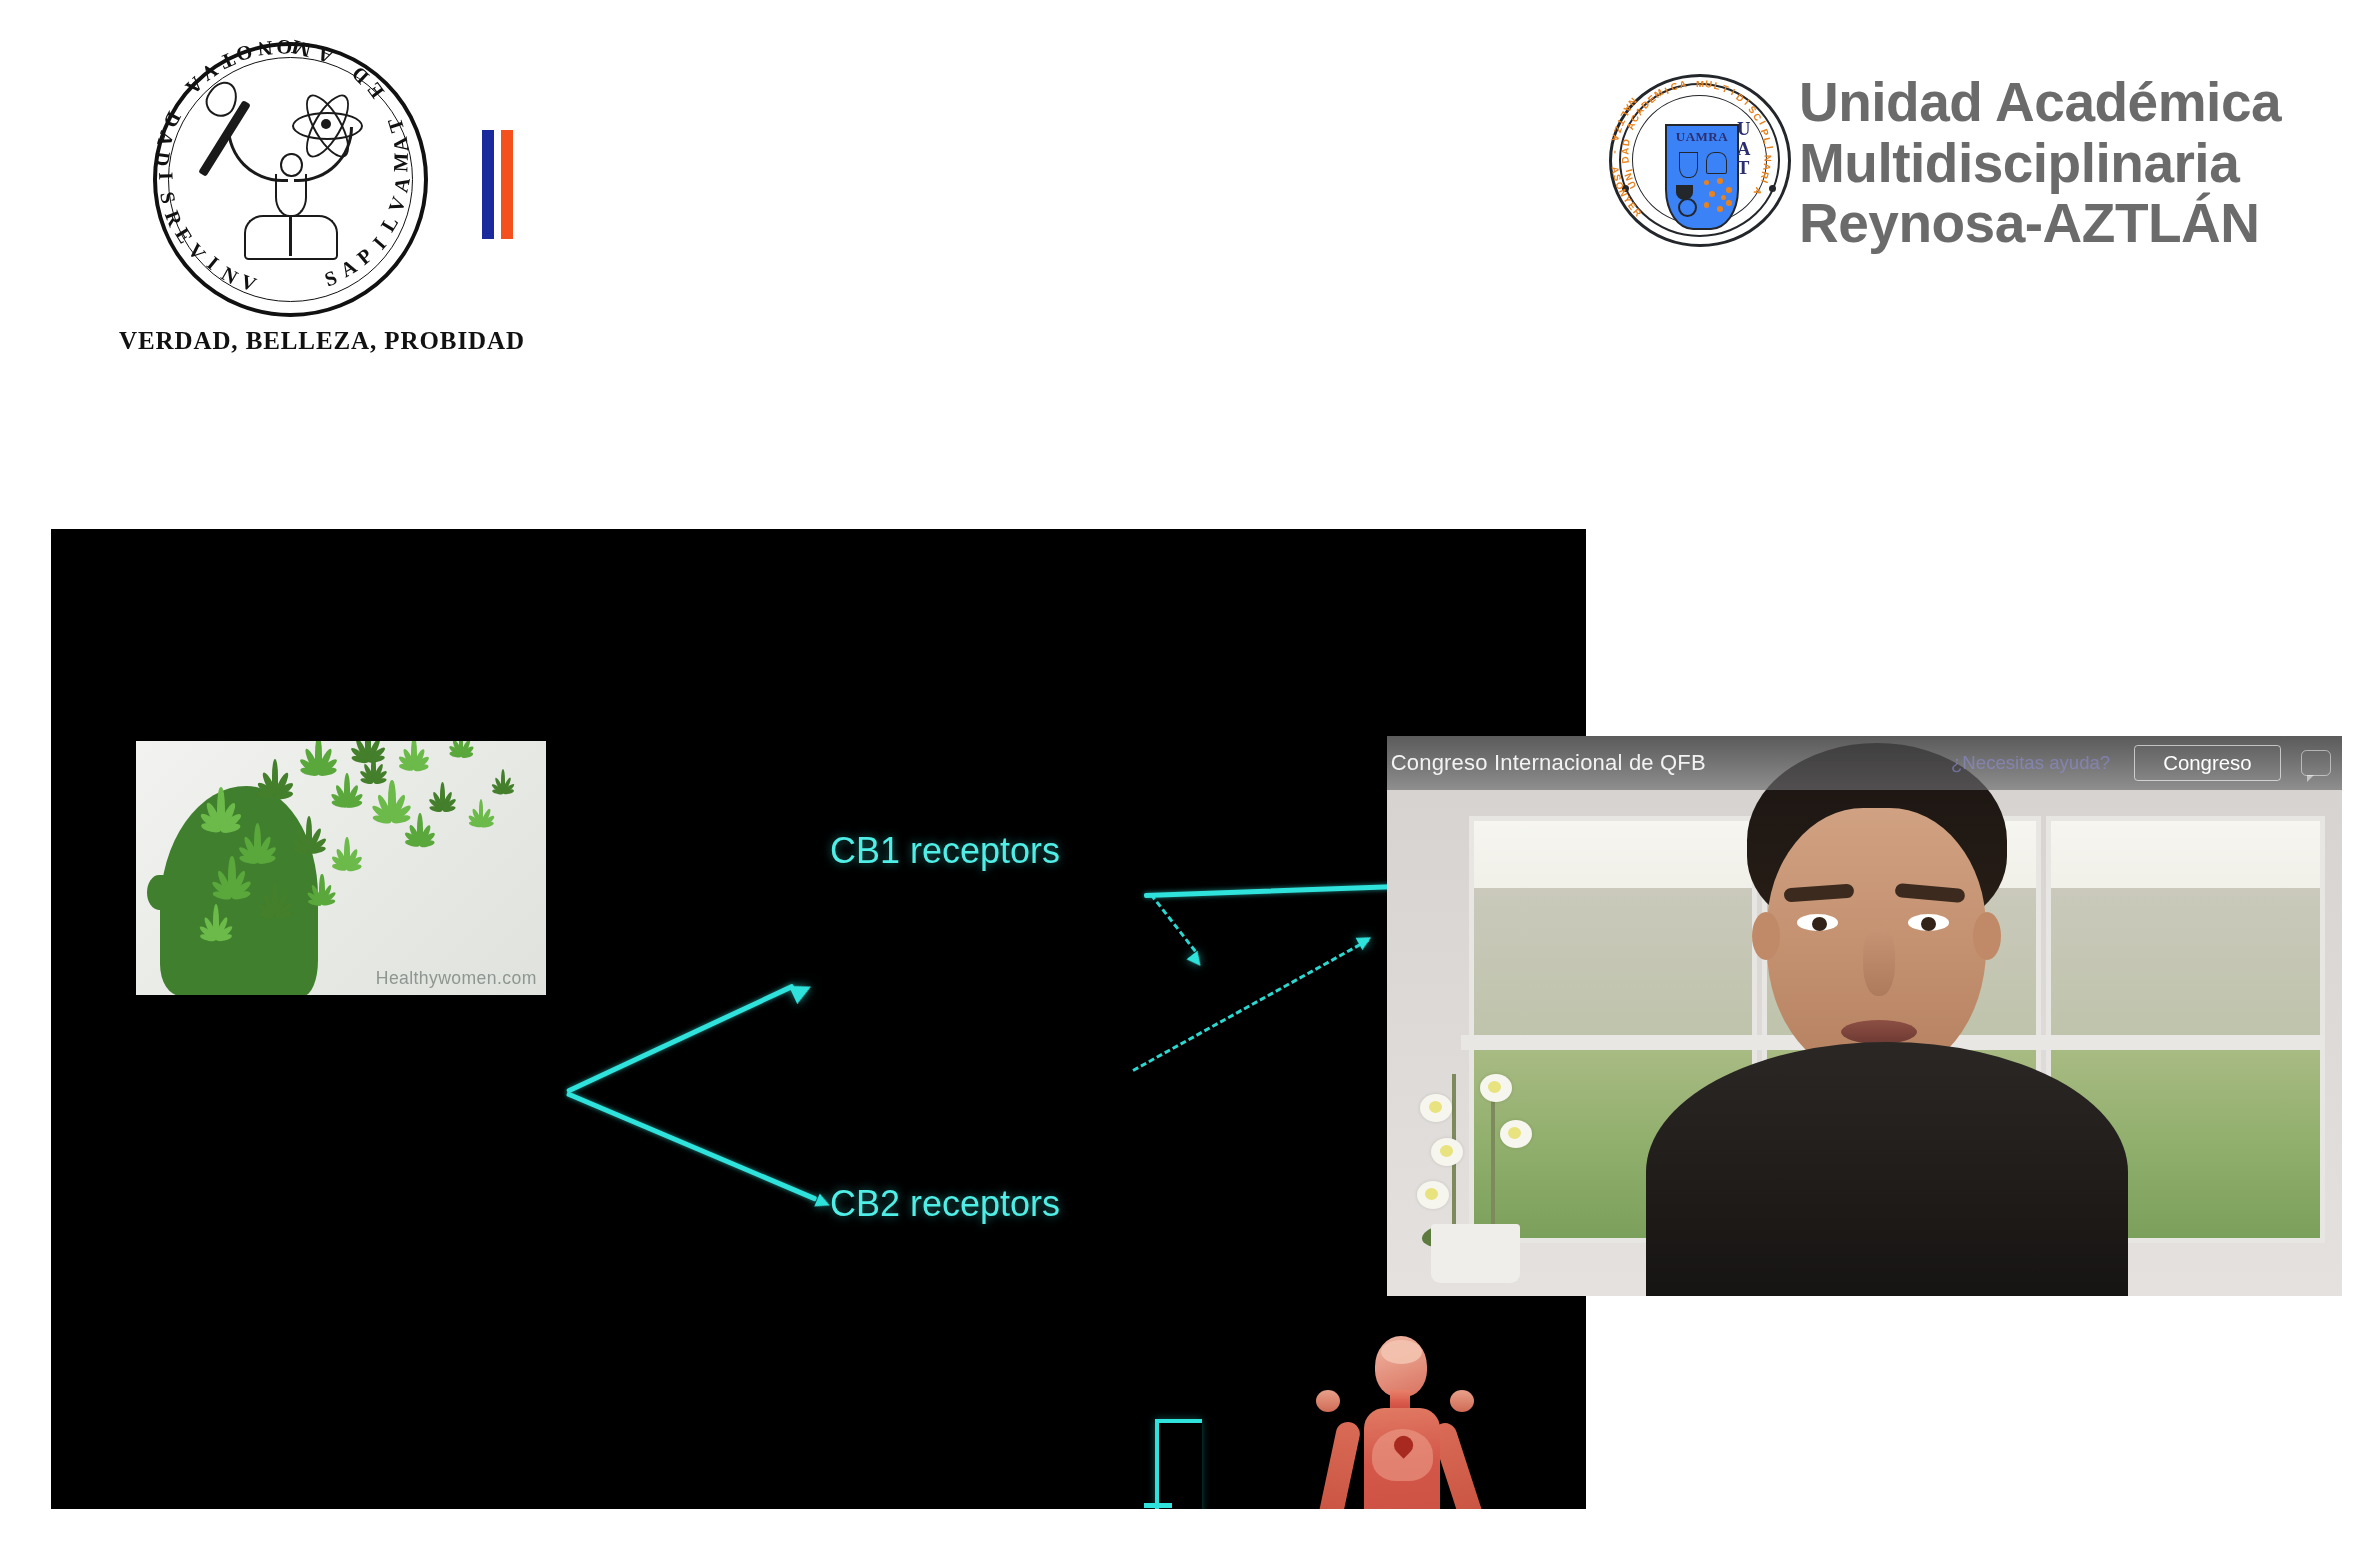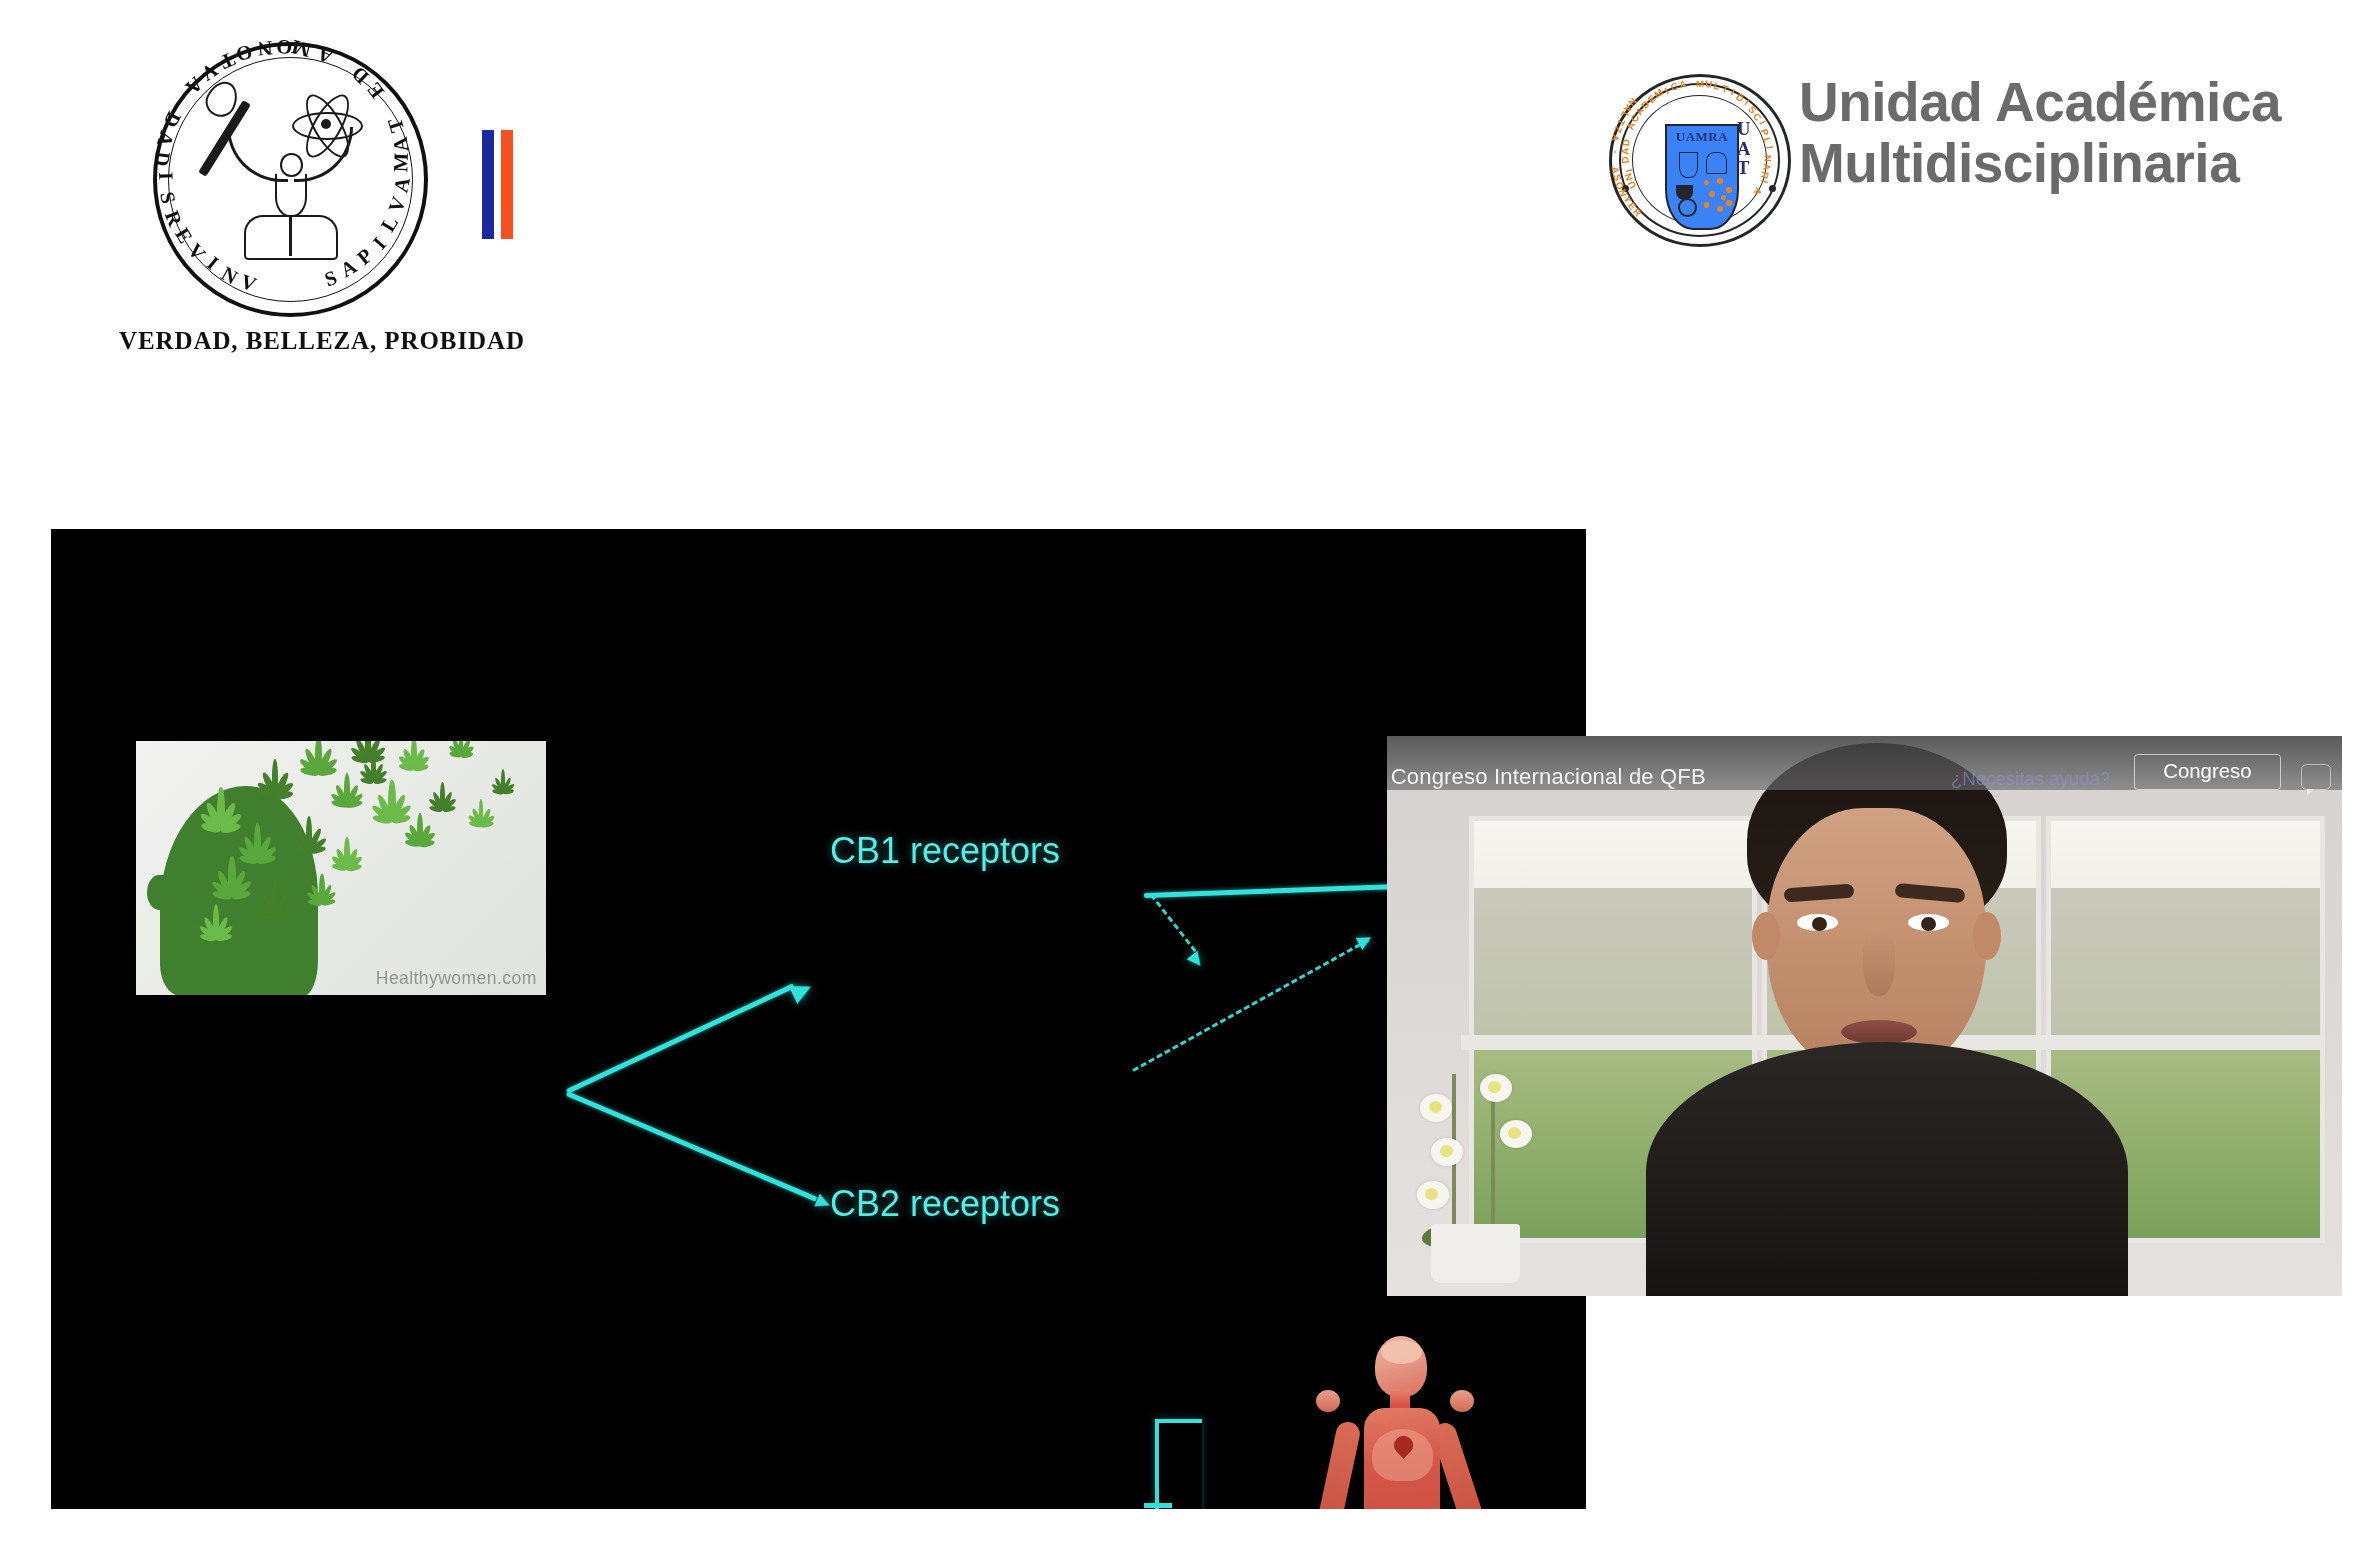--- a/index.html
+++ b/index.html
@@ -194,21 +194,21 @@
   #person .nose{position:absolute;left:198px;top:191px;width:32px;height:69px;border-radius:40% 40% 45% 45%;
       background:linear-gradient(180deg,rgba(205,155,125,.2),rgba(160,110,82,.55));}
   #person .mouth{position:absolute;left:176px;top:284px;width:76px;height:24px;border-radius:50%;
       background:linear-gradient(180deg,#8d4f44,#6d3a33);}
   #person .shirt{position:absolute;left:-18.6px;top:306px;width:482px;height:260px;
       background:linear-gradient(180deg,#2a2724 0%,#1e1b19 60%,#161412 100%);
       border-radius:52% 52% 0 0;}
 
   #video-topbar{position:absolute;left:0;top:0;width:955px;height:54px;
       background:linear-gradient(180deg,rgba(70,70,72,.82) 0%,rgba(108,108,110,.66) 100%);
-      display:flex;align-items:flex-end;}
+      display:flex;align-items:center;}
   #meeting-title{margin-left:3.7px;color:#f3f3f3;font-size:22px;letter-spacing:0.2px;
       font-family:"Liberation Sans","DejaVu Sans",sans-serif;white-space:nowrap;}
   #help-link{margin-left:auto;color:#8f8fe0;font-size:18.6px;opacity:.55;
       font-family:"Liberation Sans","DejaVu Sans",sans-serif;white-space:nowrap;}
   #leave-btn{margin-left:24px;border:1.4px solid rgba(255,255,255,.62);border-radius:3.7px;
       padding:5.6px 28px;color:#fff;font-size:20.4px;white-space:nowrap;
       font-family:"Liberation Sans","DejaVu Sans",sans-serif;}
   #chat-icon{margin-left:20.4px;margin-right:11px;width:28px;height:24px;border:1.4px solid rgba(255,255,255,.5);
       border-radius:5.6px;position:relative;}
   #chat-icon:after{content:"";position:absolute;left:4.6px;bottom:-6.5px;border-top:7.4px solid rgba(255,255,255,.5);
@@ -353,20 +353,21 @@
         <span class="arc-txt bottom" style="left: 91px; top: 86px; transform: translate(-50%, -50%) rotate(295.2deg) translate(0px, -77px) rotate(180deg);">T</span>
         <span class="arc-txt bottom" style="left: 91px; top: 86px; transform: translate(-50%, -50%) rotate(300.8deg) translate(0px, -77px) rotate(180deg);">L</span>
         <span class="arc-txt bottom" style="left: 91px; top: 86px; transform: translate(-50%, -50%) rotate(306.4deg) translate(0px, -77px) rotate(180deg);">A</span>
         <span class="arc-txt bottom" style="left: 91px; top: 86px; transform: translate(-50%, -50%) rotate(312deg) translate(0px, -77px) rotate(180deg);">N</span>
       </div>
   </div>
 
   <div id="uamra-text">
     <div>Unidad Académica</div>
     <div>Multidisciplinaria</div>
+    <div>Reynosa-AZTLÁN</div>
   </div>
 
 </div>
 
 <div id="slide">
 
 
   <div id="hemp-img">
     <div class="silhouette"></div>
     <div id="hemp-leaves">

